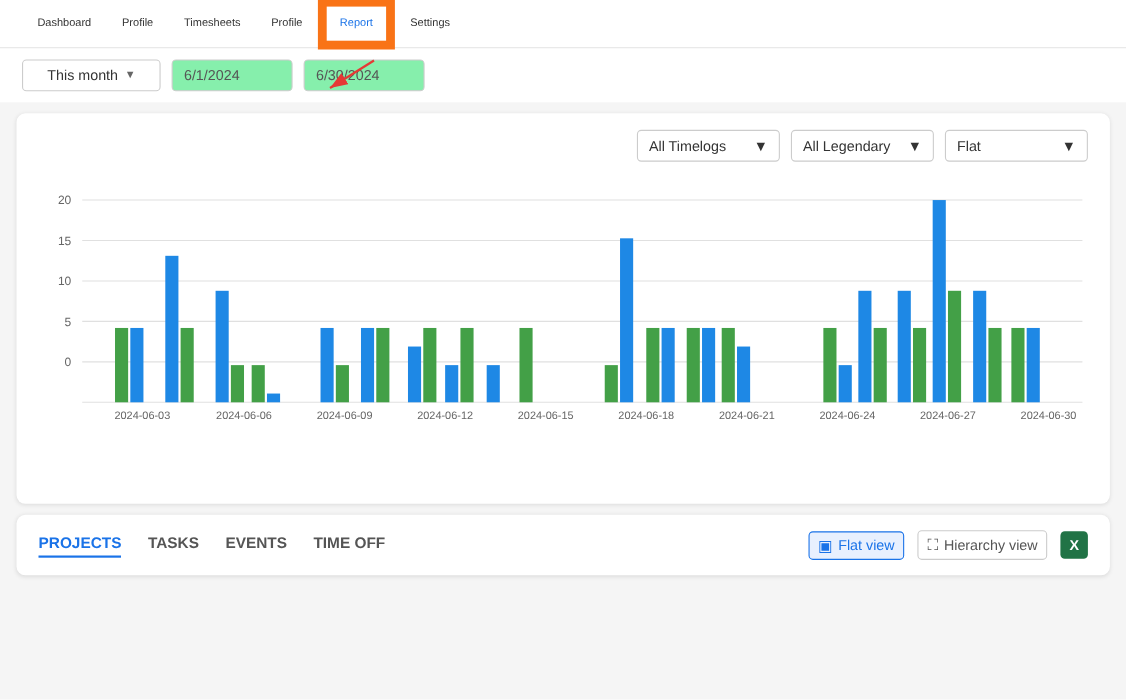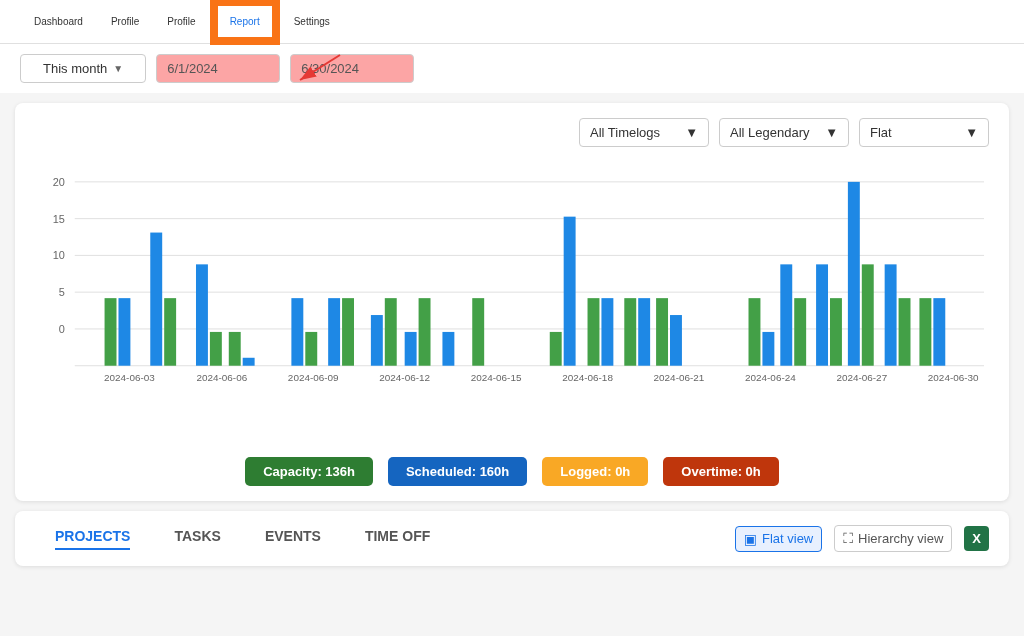--- a/index.html
+++ b/index.html
@@ -7,52 +7,53 @@
 
     
     .nav { background: #fff; border-bottom: 1px solid #e0e0e0; display: flex; align-items: center; padding: 0 20px; height: 44px; }
     .nav-item { padding: 12px 14px; cursor: pointer; color: #333; font-size: 10px; text-decoration: none; }
     .nav-item.active { color: #1a73e8; border: 8px solid #f97316; padding: 10px 12px; }
 
     
     .toolbar { background: #fff; padding: 10px 20px; display: flex; align-items: center; gap: 10px; }
     .date-select { border: 1px solid #ccc; border-radius: 4px; padding: 6px 22px; font-size: 13px; display: flex; align-items: center; gap: 6px; cursor: pointer; background: #fff; min-width: 120px; }
     .date-select .chevron { font-size: 10px; color: #666; }
-    .date-input { border: 1px solid #ccc; border-radius: 4px; padding: 6px 10px; font-size: 13px; color: #555; background: #fca5a5; width: 124px; }
+    .date-input { border: 1px solid #ccc; border-radius: 4px; padding: 6px 10px; font-size: 13px; color: #555; background: #86efac; width: 110px; }
 
     
     .chart-container { margin: 10px 15px; background: #fff; border-radius: 8px; box-shadow: 0 1px 4px rgba(0,0,0,0.1); padding: 15px 20px 15px 20px; }
 
     .chart-filters { display: flex; justify-content: flex-end; gap: 10px; margin-bottom: 15px; }
     .filter-select { border: 1px solid #ccc; border-radius: 4px; padding: 6px 10px; font-size: 13px; background: #fff; cursor: pointer; display: flex; align-items: center; gap: 5px; min-width: 130px; justify-content: space-between; }
 
     .chart-wrapper { position: relative; width: 100%; }
 
     .chart-svg-area { width: 100%; }
 
     
     .chart-legend { display: flex; justify-content: center; gap: 15px; margin-top: 14px; }
     .legend-badge { padding: 7px 18px; border-radius: 5px; color: #fff; font-size: 13px; font-weight: 600; }
 
     
     .bottom-section { margin: 10px 15px 0 15px; background: #fff; border-radius: 8px; box-shadow: 0 1px 4px rgba(0,0,0,0.1); padding: 14px 20px; display: flex; align-items: center; justify-content: space-between; }
     .tabs { display: flex; gap: 24px; }
-    .tab { font-size: 14px; font-weight: 600; color: #555; cursor: pointer; padding-bottom: 4px; margin-left: 20px; }
+    .tab { font-size: 14px; font-weight: 600; color: #555; cursor: pointer; padding-bottom: 4px; }
     .tab.active { color: #1a73e8; border-bottom: 2px solid #1a73e8; }
     .view-buttons { display: flex; align-items: center; gap: 12px; }
     .view-btn { display: flex; align-items: center; gap: 5px; font-size: 13px; color: #555; cursor: pointer; padding: 4px 8px; border-radius: 4px; border: 1px solid #ccc; background: #fff; }
     .view-btn.active { background: #e8f0fe; border-color: #1a73e8; color: #1a73e8; }
     .excel-btn { background: #217346; color: #fff; border: none; border-radius: 4px; padding: 5px 8px; cursor: pointer; font-size: 13px; font-weight: bold; }
   </style>
 </head>
 <body>
 
 <nav class="nav">
   <a class="nav-item">Dashboard</a>
   <a class="nav-item">Profile</a>
+  <a class="nav-item">Timesheets</a>
   <a class="nav-item">Profile</a>
   <a class="nav-item active">Report</a>
   <a class="nav-item">Settings</a>
 </nav>
 
 <div class="toolbar">
   <div class="date-select">
     <span>This month</span>
     <span class="chevron">▼</span>
   </div>
@@ -156,26 +157,20 @@
       <rect x="832" y="103" width="12" height="102" fill="#43a047"></rect>
 
       <rect x="855" y="103" width="12" height="102" fill="#1e88e5"></rect>
       <rect x="869" y="137" width="12" height="68" fill="#43a047"></rect>
 
       <rect x="890" y="137" width="12" height="68" fill="#43a047"></rect>
       <rect x="904" y="137" width="12" height="68" fill="#1e88e5"></rect>
     </svg>
   </div>
 
-  <div class="chart-legend">
-    <div class="legend-badge" style="background:#2e7d32;">Capacity: 136h</div>
-    <div class="legend-badge" style="background:#1565c0;">Scheduled: 160h</div>
-    <div class="legend-badge" style="background:#f9a825;">Logged: 0h</div>
-    <div class="legend-badge" style="background:#bf360c;">Overtime: 0h</div>
-  </div>
 </div>
 
 <div class="bottom-section">
   <div class="tabs">
     <div class="tab active">PROJECTS</div>
     <div class="tab">TASKS</div>
     <div class="tab">EVENTS</div>
     <div class="tab">TIME OFF</div>
   </div>
   <div class="view-buttons">

